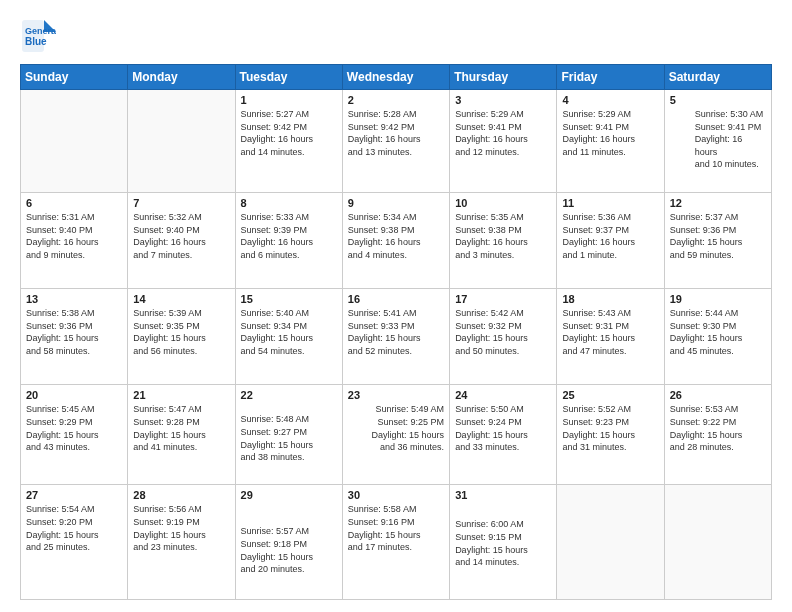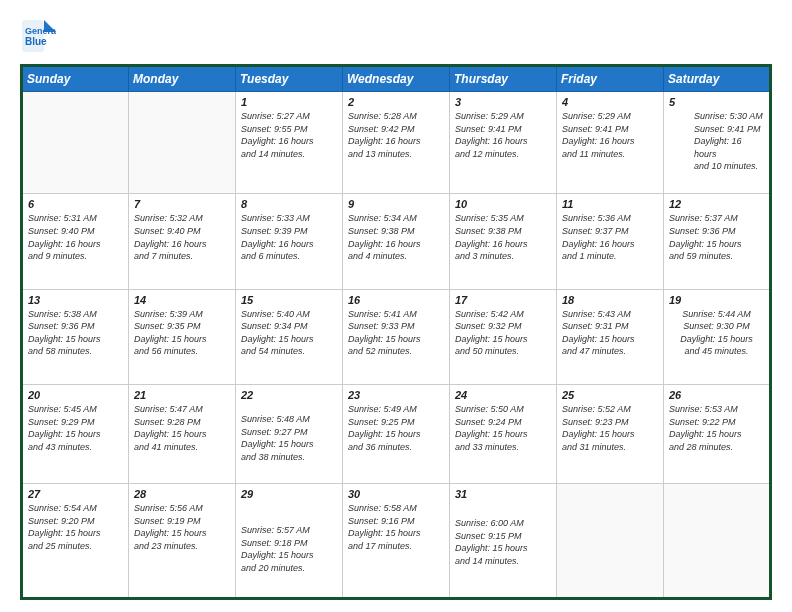--- a/index.html
+++ b/index.html
@@ -36,25 +36,24 @@
       font-weight: bold;
       color: #222;
       line-height: 1.1;
     }
     .location-title {
       font-size: 15px;
       color: #444;
     }
     .calendar {
       flex: 1;
-      border: 3px solid #14532d;
+      border: 1px solid #14532d;
       border-collapse: collapse;
       width: 100%;
       table-layout: fixed;
-      font-style: italic;
     }
     .calendar th {
       background: #2176c7;
       color: #fff;
       font-size: 12px;
       font-weight: bold;
       padding: 5px 4px;
       text-align: left;
       border: 1px solid #1a5fa3;
     }
@@ -115,21 +114,21 @@
           <th>Saturday</th>
         </tr>
     </thead>
     <tbody id="calendar-body">
     <tr>
           <td class="empty-cell"></td>
           <td class="empty-cell"></td>
           <td>
             <div class="day-num">1</div>
             <div class="day-info" style="white-space: pre-line;">Sunrise: 5:27 AM
-Sunset: 9:55 PM
+Sunset: 9:42 PM
 Daylight: 16 hours
 and 14 minutes.</div>
           </td>
           <td>
             <div class="day-num">2</div>
             <div class="day-info" style="white-space: pre-line;">Sunrise: 5:28 AM
 Sunset: 9:42 PM
 Daylight: 16 hours
 and 13 minutes.</div>
           </td>
@@ -244,21 +243,21 @@
           </td>
           <td>
             <div class="day-num">18</div>
             <div class="day-info" style="white-space: pre-line;">Sunrise: 5:43 AM
 Sunset: 9:31 PM
 Daylight: 15 hours
 and 47 minutes.</div>
           </td>
           <td>
             <div class="day-num">19</div>
-            <div class="day-info" style="white-space: pre-line; text-align: center;">Sunrise: 5:44 AM
+            <div class="day-info" style="white-space: pre-line;">Sunrise: 5:44 AM
 Sunset: 9:30 PM
 Daylight: 15 hours
 and 45 minutes.</div>
           </td>
         </tr>
         <tr>
           <td>
             <div class="day-num">20</div>
             <div class="day-info" style="white-space: pre-line;">Sunrise: 5:45 AM
 Sunset: 9:29 PM
@@ -274,21 +273,21 @@
           </td>
           <td>
             <div class="day-num">22</div>
             <div class="day-info" style="white-space: pre-line; margin-top: 12px;">Sunrise: 5:48 AM
 Sunset: 9:27 PM
 Daylight: 15 hours
 and 38 minutes.</div>
           </td>
           <td>
             <div class="day-num">23</div>
-            <div class="day-info" style="white-space: pre-line;">Sunrise: 5:49 AM
+            <div class="day-info" style="white-space: pre-line; text-align: right;">Sunrise: 5:49 AM
 Sunset: 9:25 PM
 Daylight: 15 hours
 and 36 minutes.</div>
           </td>
           <td>
             <div class="day-num">24</div>
             <div class="day-info" style="white-space: pre-line;">Sunrise: 5:50 AM
 Sunset: 9:24 PM
 Daylight: 15 hours
 and 33 minutes.</div>

